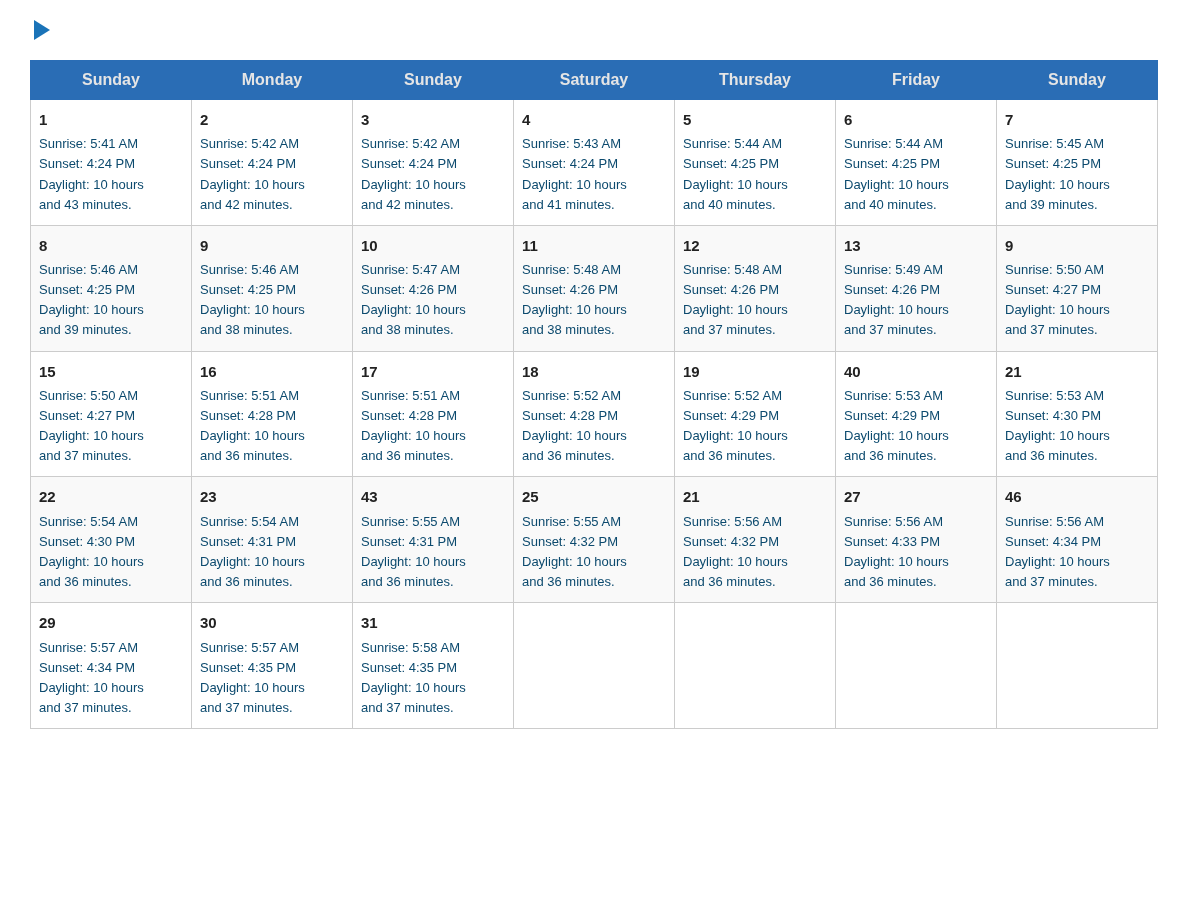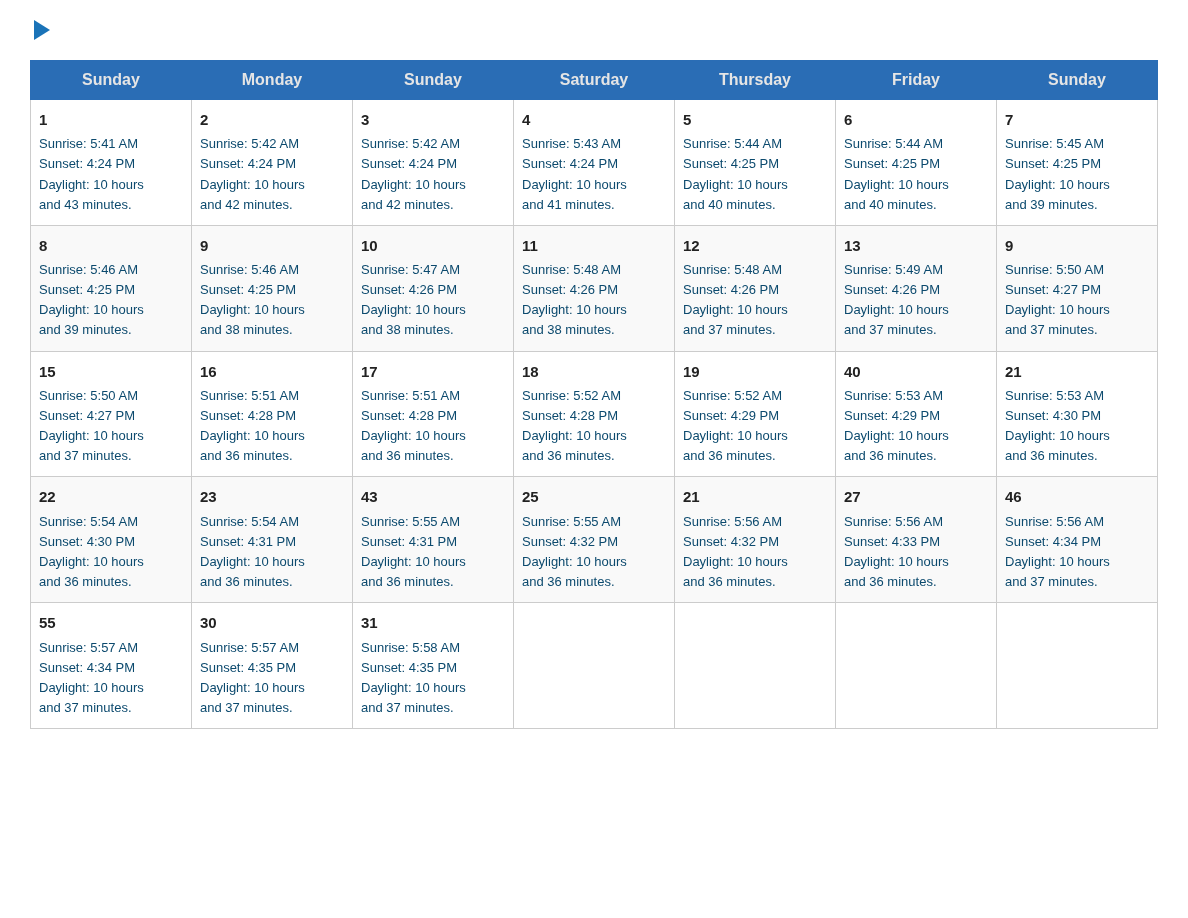--- a/index.html
+++ b/index.html
@@ -159,21 +159,21 @@
       <tr>
         <td><span class="day-num">22</span><span class="day-info">Sunrise: 5:54 AM<br>Sunset: 4:30 PM<br>Daylight: 10 hours<br>and 36 minutes.</span></td>
         <td><span class="day-num">23</span><span class="day-info">Sunrise: 5:54 AM<br>Sunset: 4:31 PM<br>Daylight: 10 hours<br>and 36 minutes.</span></td>
         <td><span class="day-num">43</span><span class="day-info">Sunrise: 5:55 AM<br>Sunset: 4:31 PM<br>Daylight: 10 hours<br>and 36 minutes.</span></td>
         <td><span class="day-num">25</span><span class="day-info">Sunrise: 5:55 AM<br>Sunset: 4:32 PM<br>Daylight: 10 hours<br>and 36 minutes.</span></td>
         <td><span class="day-num">21</span><span class="day-info">Sunrise: 5:56 AM<br>Sunset: 4:32 PM<br>Daylight: 10 hours<br>and 36 minutes.</span></td>
         <td><span class="day-num">27</span><span class="day-info">Sunrise: 5:56 AM<br>Sunset: 4:33 PM<br>Daylight: 10 hours<br>and 36 minutes.</span></td>
         <td><span class="day-num">46</span><span class="day-info">Sunrise: 5:56 AM<br>Sunset: 4:34 PM<br>Daylight: 10 hours<br>and 37 minutes.</span></td>
       </tr>
       <tr>
-        <td><span class="day-num">55</span><span class="day-info">Sunrise: 5:57 AM<br>Sunset: 4:34 PM<br>Daylight: 10 hours<br>and 37 minutes.</span></td>
+        <td><span class="day-num">29</span><span class="day-info">Sunrise: 5:57 AM<br>Sunset: 4:34 PM<br>Daylight: 10 hours<br>and 37 minutes.</span></td>
         <td><span class="day-num">30</span><span class="day-info">Sunrise: 5:57 AM<br>Sunset: 4:35 PM<br>Daylight: 10 hours<br>and 37 minutes.</span></td>
         <td><span class="day-num">31</span><span class="day-info">Sunrise: 5:58 AM<br>Sunset: 4:35 PM<br>Daylight: 10 hours<br>and 37 minutes.</span></td>
         <td class="empty"></td>
         <td class="empty"></td>
         <td class="empty"></td>
         <td class="empty"></td>
       </tr>
     </tbody>
 </table>
 

